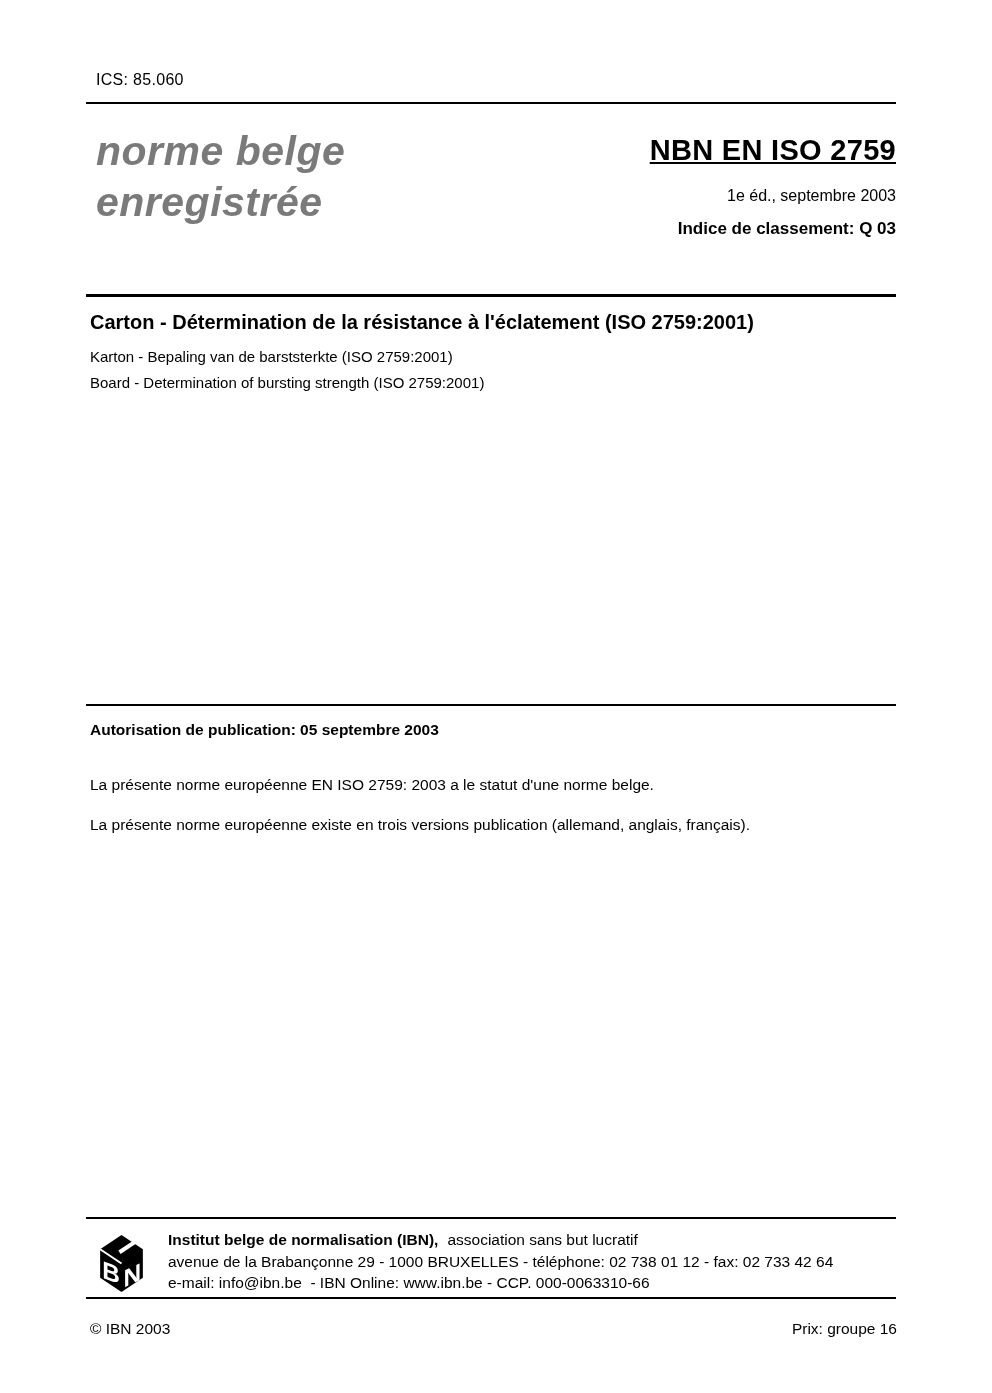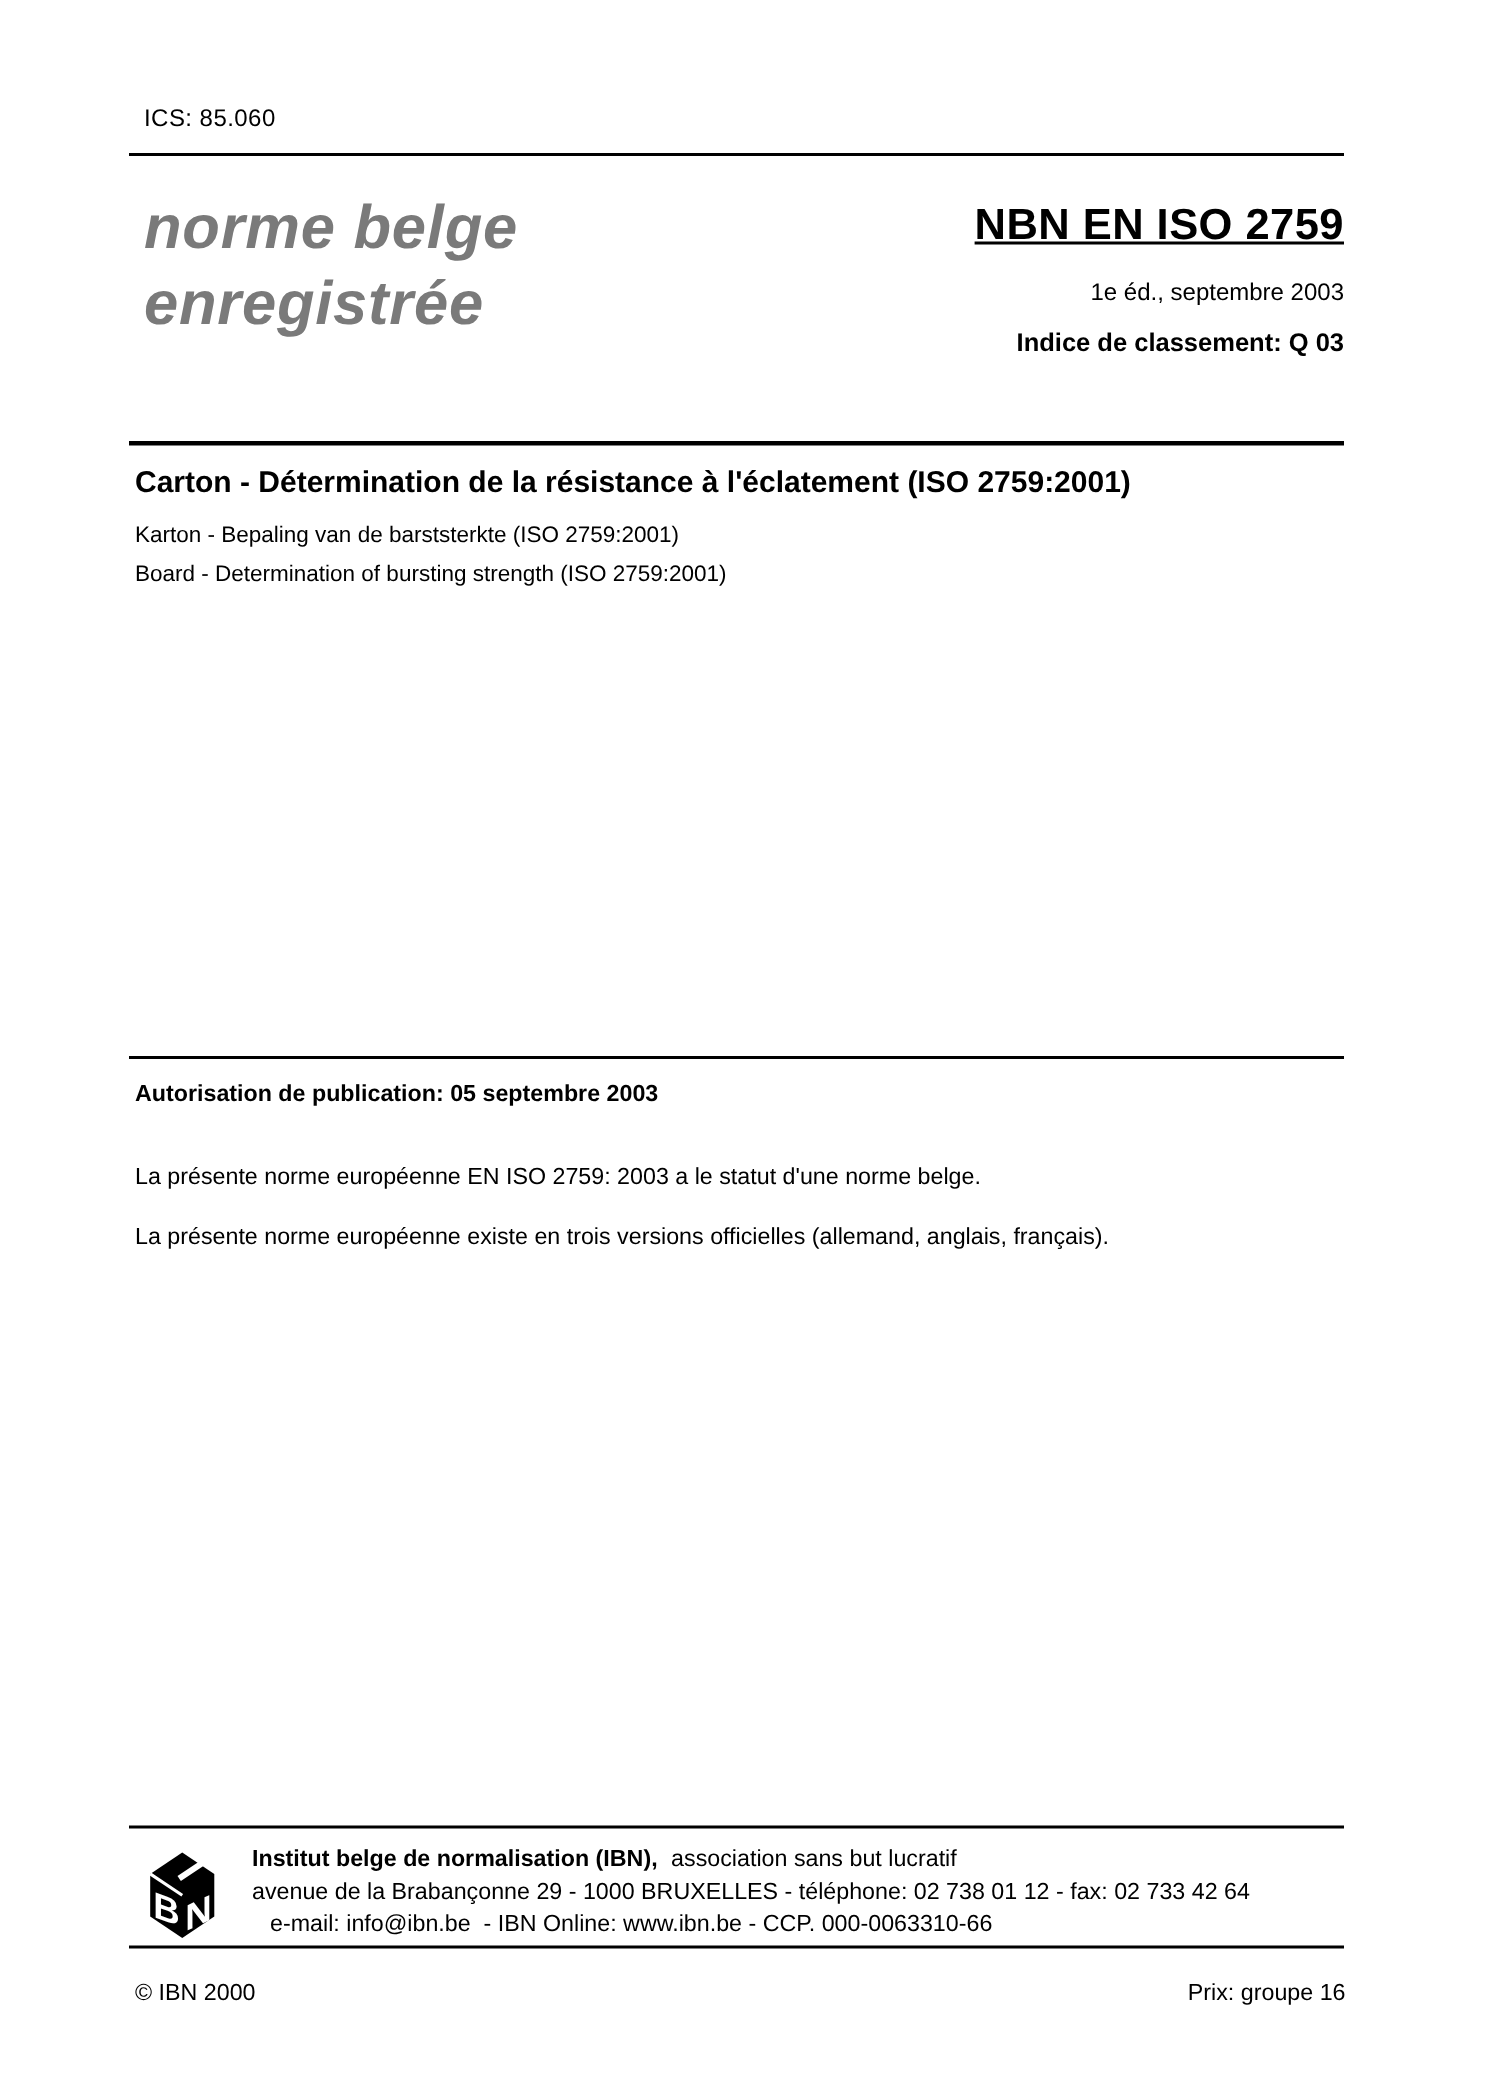--- a/index.html
+++ b/index.html
@@ -45,21 +45,21 @@
   .auth-p1 { left: 90px; top: 776px; font-size: 15.5px; }
   .auth-p2 { left: 90px; top: 816px; font-size: 15.5px; }
 
   
   .pub-rule-top { top: 1217px; height: 2px; }
   .pub-rule-bottom { top: 1297px; height: 2px; }
   .pub-logo { left: 99px; top: 1234px; width: 45px; height: 59px; }
   .pub-text { left: 168px; top: 1229px; font-size: 15.5px; line-height: 21.5px; width: 740px; }
   .pub-name { font-weight: bold; }
   .pub-name-suffix { margin-left: 9px; font-weight: normal; }
-  .pre { white-space: pre-wrap; margin-left: 12px; }
+  .pre { white-space: pre-wrap; }
 
   
   .footer-copyright { left: 90px; top: 1320px; font-size: 15.5px; }
   .footer-price { right: 95px; top: 1320px; font-size: 15.5px; }
 </style>
 </head>
 <body style="color: rgb(0, 0, 0);">
 
 <div class="page" style="background: rgb(255, 255, 255); padding-left: 30px;">
 
@@ -78,21 +78,21 @@
   </div>
 
   <div class="rule rule-thick"></div>
   <div class="abs title-fr">Carton - Détermination de la résistance à l'éclatement (ISO 2759:2001)</div>
   <div class="abs title-nl">Karton - Bepaling van de barststerkte (ISO 2759:2001)</div>
   <div class="abs title-en">Board - Determination of bursting strength (ISO 2759:2001)</div>
 
   <div class="rule rule-auth"></div>
   <div class="abs auth-heading">Autorisation de publication: 05 septembre 2003</div>
   <div class="abs auth-p1">La présente norme européenne EN ISO 2759: 2003 a le statut d'une norme belge.</div>
-  <div class="abs auth-p2">La présente norme européenne existe en trois versions officielles (allemand, anglais, français).</div>
+  <div class="abs auth-p2">La présente norme européenne existe en trois versions publication (allemand, anglais, français).</div>
 
   <div class="rule pub-rule-top"></div>
 
   <svg class="abs pub-logo" viewBox="0 0 44 58" aria-hidden="true">
     <polygon points="22,1 43,15 43,43 22,57 1,43 1,15" fill="#000000"></polygon>
     <line x1="1" y1="15" x2="22" y2="29" stroke="#ffffff" stroke-width="2"></line>
     <line x1="20" y1="18" x2="35" y2="8" stroke="#ffffff" stroke-width="4"></line>
     <text x="3" y="42" transform="skewY(20)" font-size="24" font-weight="bold" font-family="&quot;Liberation Sans&quot;,&quot;DejaVu Sans&quot;,sans-serif" fill="#ffffff">B</text>
     <text x="24" y="64" transform="skewY(-25)" font-size="24" font-weight="bold" font-family="&quot;Liberation Sans&quot;,&quot;DejaVu Sans&quot;,sans-serif" fill="#ffffff">N</text>
   </svg>
@@ -100,16 +100,16 @@
   <div class="abs pub-text">
     <div>
       <span class="pub-name">Institut belge de normalisation (IBN),</span><span class="pub-name-suffix">association sans but lucratif</span>
     </div>
     <div>avenue de la Brabançonne 29 - 1000 BRUXELLES - téléphone: 02 738 01 12 - fax: 02 733 42 64</div>
     <div class="pre">e-mail: info@ibn.be  - IBN Online: www.ibn.be - CCP. 000-0063310-66</div>
   </div>
 
   <div class="rule pub-rule-bottom"></div>
 
-  <div class="abs footer-copyright">© IBN 2000</div>
+  <div class="abs footer-copyright">© IBN 2003</div>
   <div class="abs footer-price">Prix: groupe 16</div>
 
 </div>
 
 </body></html>

